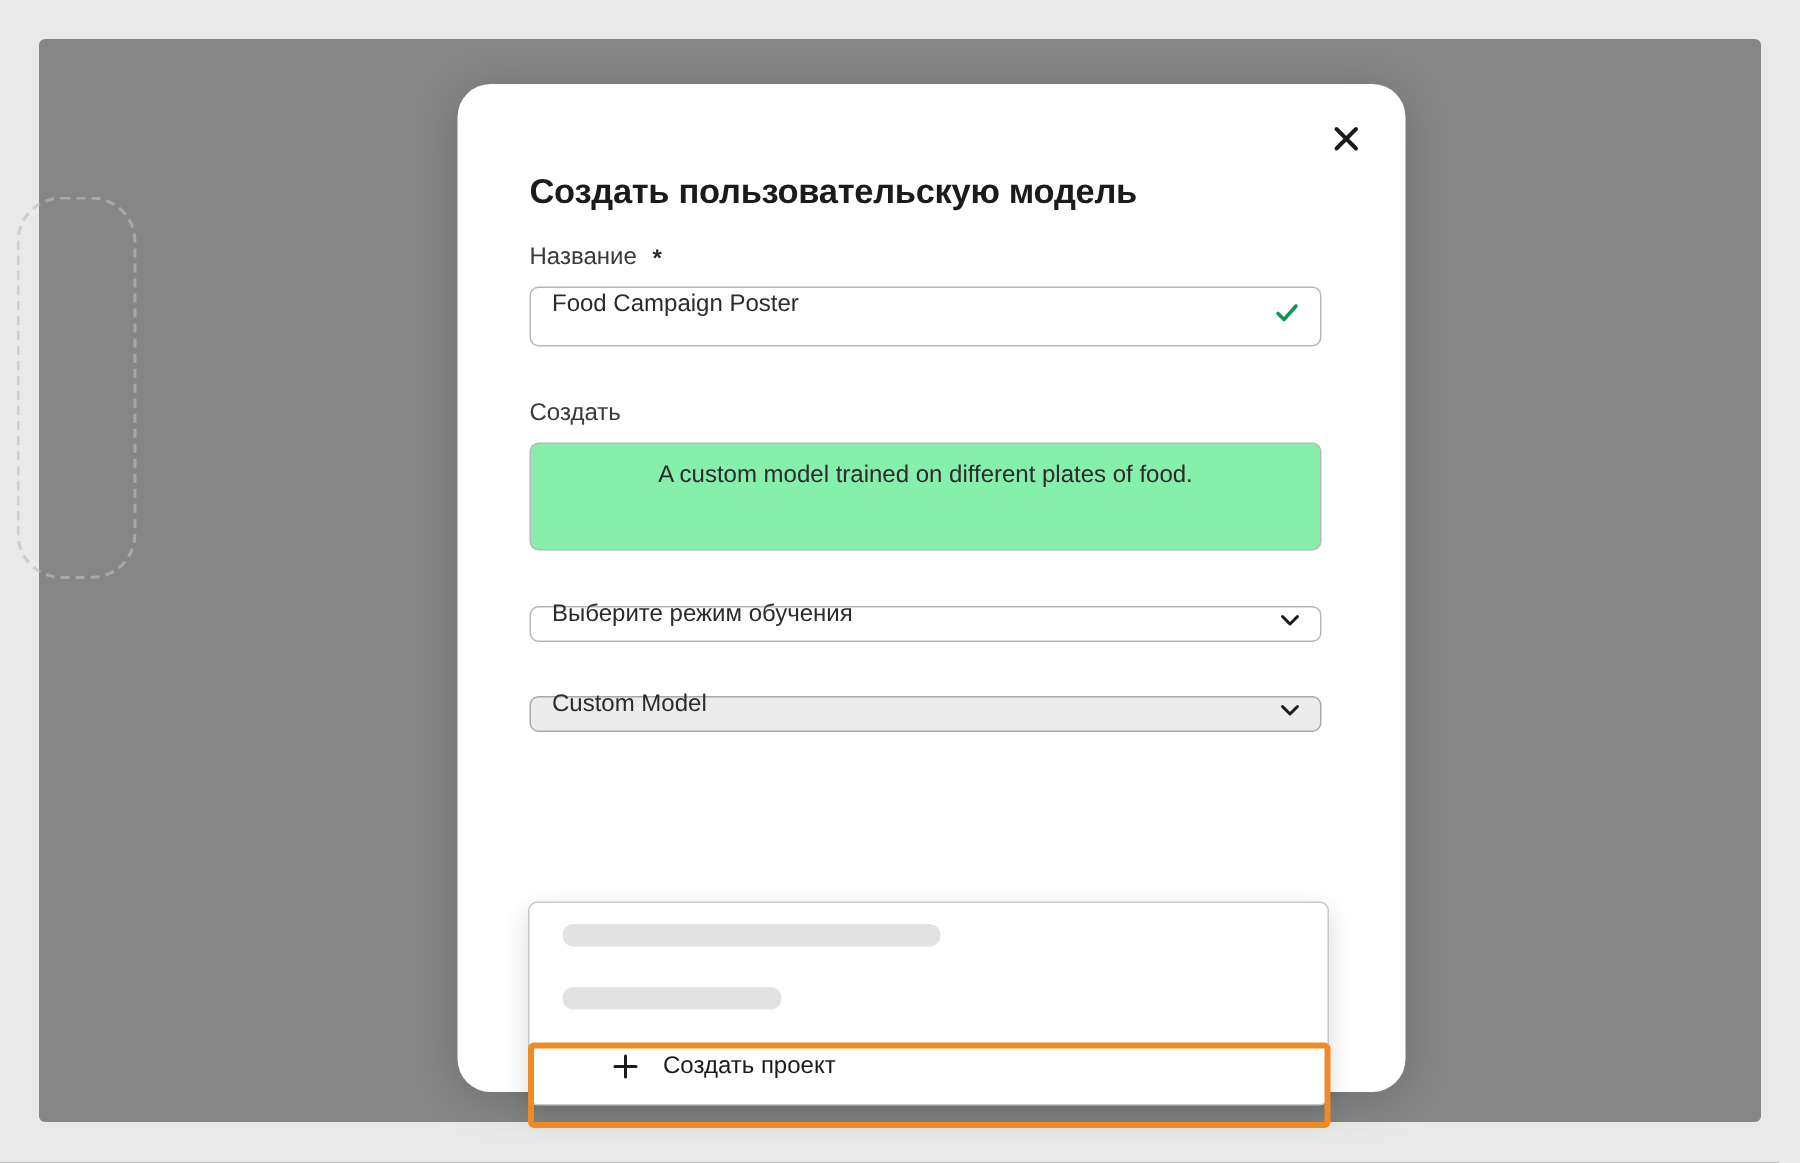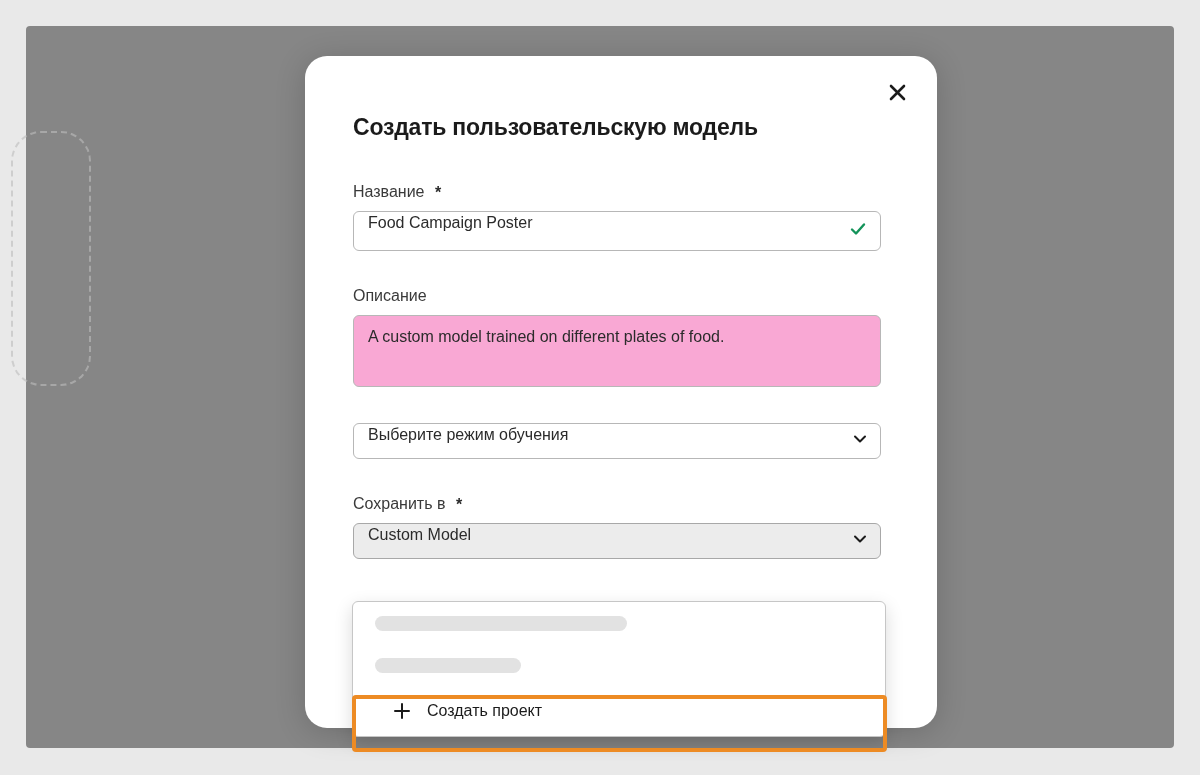--- a/index.html
+++ b/index.html
@@ -57,21 +57,21 @@
     }
 
     .modal-inner {
       padding: 58px 48px 0 48px;
     }
 
     .modal-title {
       font-size: 23px;
       font-weight: 700;
       color: #1b1b1b;
-      margin-bottom: 42px;
+      margin-bottom: 22px;
       letter-spacing: -0.2px;
     }
 
     .field-block { margin-bottom: 36px; }
 
     .field-label {
       font-size: 16px;
       color: #3a3a3a;
       margin-bottom: 10px;
     }
@@ -98,29 +98,30 @@
     }
 
     .textarea {
       width: 528px;
       height: 72px;
       border: 1px solid #b7b7b7;
       border-radius: 6px;
       padding: 10px 14px;
       font-size: 16px;
       color: #2b2b2b;
-      background: #f9a8d4;
+      background: #86efac;
       resize: none;
       font-family: inherit;
       line-height: 1.35;
+      text-align: center;
     }
 
     .select-input {
       width: 528px;
-      height: 36px;
+      height: 24px;
       border: 1px solid #b7b7b7;
       border-radius: 6px;
       padding: 0 40px 12px 14px;
       font-size: 16px;
       color: #2b2b2b;
       background: #fff;
       display: flex;
       align-items: center;
       position: relative;
       cursor: pointer;
@@ -151,21 +152,21 @@
       align-items: center;
       padding-left: 22px;
     }
     .ph1 { width: 252px; height: 15px; background: #e2e2e2; border-radius: 8px; }
     .ph2 { width: 146px; height: 15px; background: #e2e2e2; border-radius: 8px; }
 
     .dd-action-row {
       height: 50px;
       display: flex;
       align-items: center;
-      padding-left: 40px;
+      padding-left: 55px;
       gap: 16px;
       border-top: 0;
       cursor: pointer;
       font-size: 16px;
       color: #1b1b1b;
       position: relative;
     }
     .highlight-box {
       position: absolute;
       left: 326px;
@@ -206,40 +207,36 @@
           <input type="text" class="text-input" value="Food Campaign Poster" style="">
           <span class="valid-icon">
             <svg width="18" height="18" viewBox="0 0 18 18">
               <polyline points="3,9.5 7,13.5 15,4.5" fill="none" stroke="#14935a" stroke-width="2.4" stroke-linecap="round" stroke-linejoin="round"></polyline>
             </svg>
           </span>
         </div>
       </div>
 
       <div class="field-block" style="margin-bottom:32px;">
-        <div class="field-label">Описание</div>
+        <div class="field-label">Создать</div>
         <textarea class="textarea" style="">A custom model trained on different plates of food.</textarea>
       </div>
 
       <div class="field-block">
         <div class="select-input">
           <span>Выберите режим обучения</span>
           <span class="chevron">
             <svg width="16" height="16" viewBox="0 0 16 16">
                 <polyline points="3,5.5 8,10.5 13,5.5" fill="none" stroke="#1b1b1b" stroke-width="2" stroke-linecap="round" stroke-linejoin="round"></polyline>
               </svg>
           </span>
         </div>
       </div>
 
       <div class="field-block" style="margin-bottom:0;">
-        <div class="field-label">
-          <span>Сохранить в</span>
-          <span class="req">*</span>
-        </div>
         <div class="select-input filled">
           <span>Custom Model</span>
           <span class="chevron">
             <svg width="16" height="16" viewBox="0 0 16 16">
                 <polyline points="3,5.5 8,10.5 13,5.5" fill="none" stroke="#1b1b1b" stroke-width="2" stroke-linecap="round" stroke-linejoin="round"></polyline>
               </svg>
           </span>
         </div>
       </div>
 

